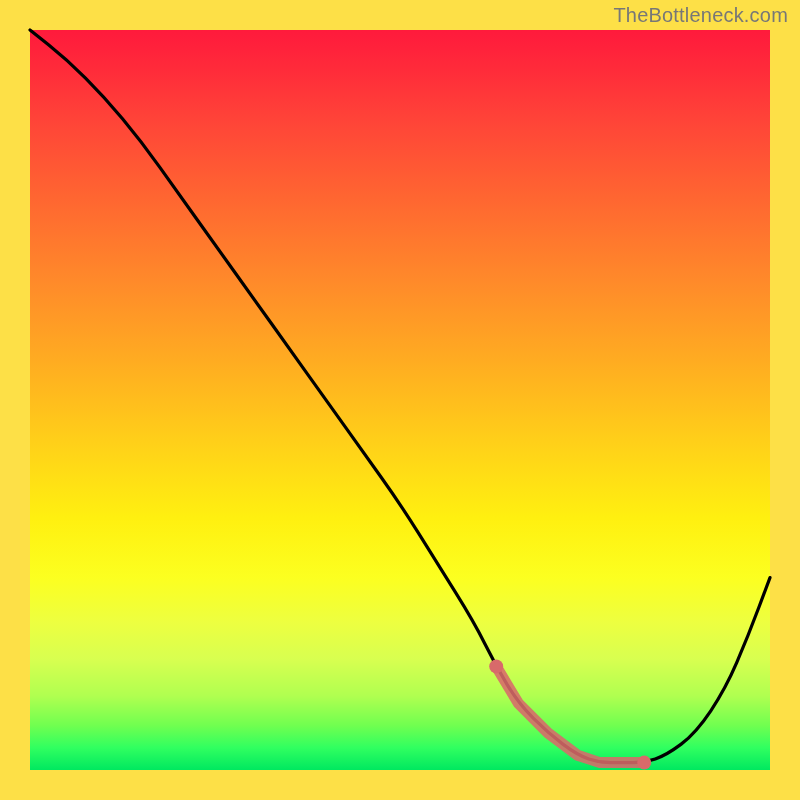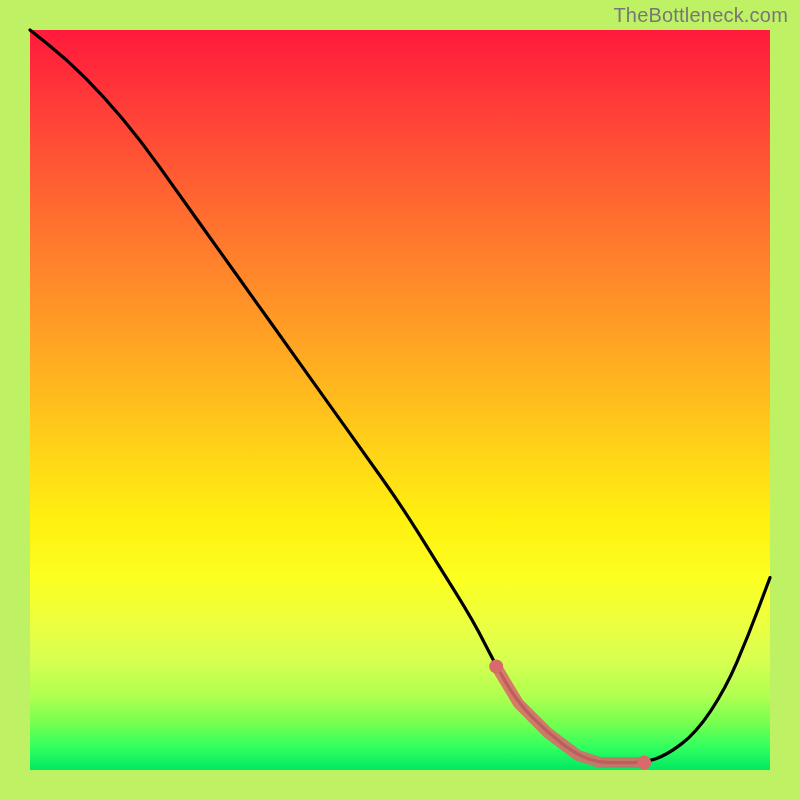--- a/index.html
+++ b/index.html
@@ -10,21 +10,21 @@
     background: #000;
     overflow: hidden;
     font-family: Arial, Helvetica, sans-serif;
   }
   .frame {
     position: absolute;
     left: 0;
     top: 0;
     width: 800px;
     height: 800px;
-    background: #bef264;
+    background: #fde047;
   }
   .plot-area {
     position: absolute;
     left: 30px;
     top: 30px;
     width: 740px;
     height: 740px;
     
     background: linear-gradient(to bottom,
       #ff1a3c 0%,

